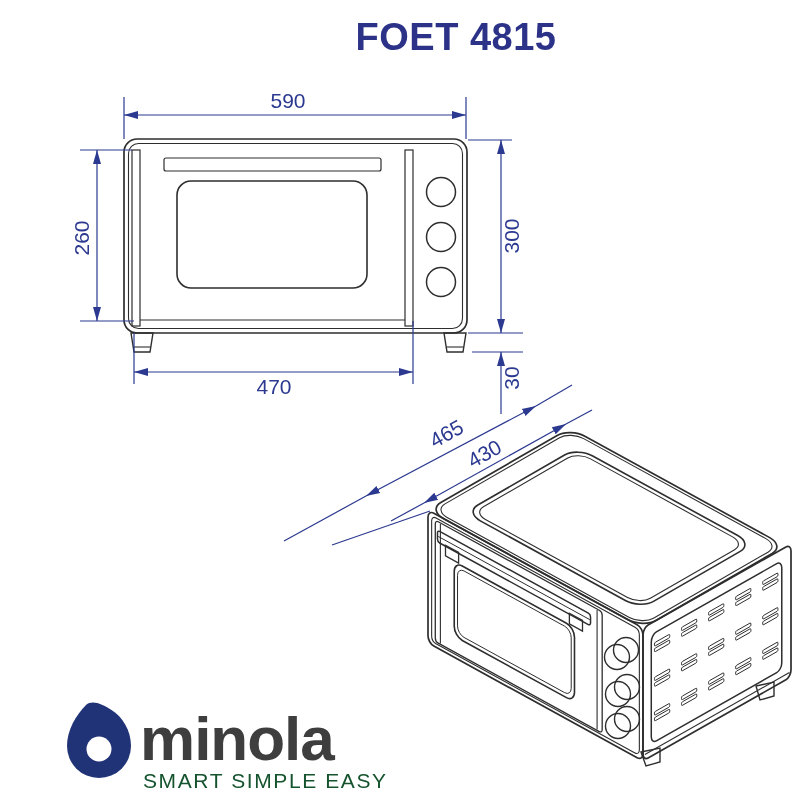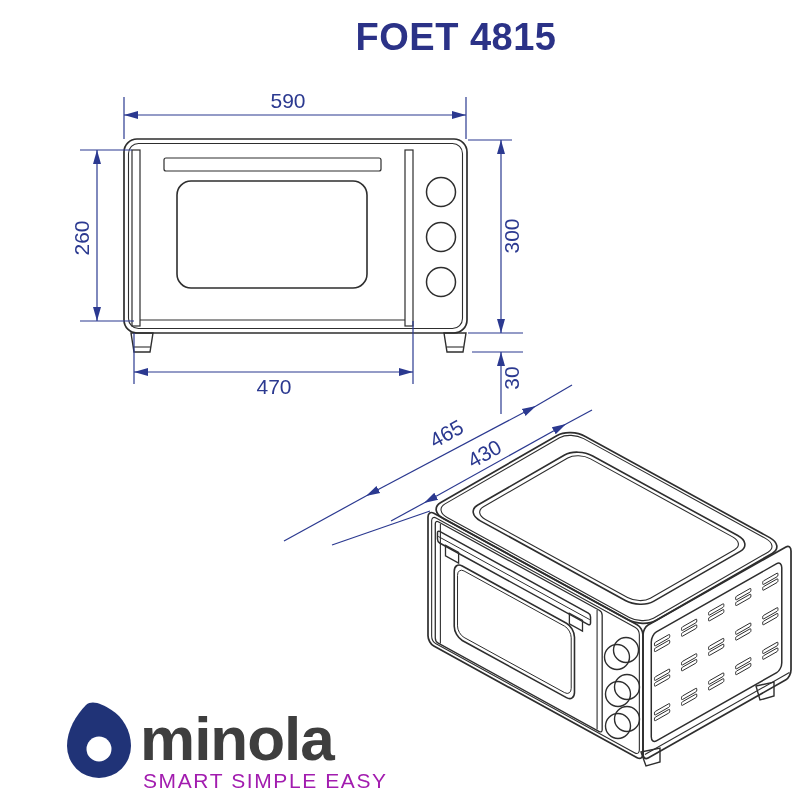--- a/index.html
+++ b/index.html
@@ -4,21 +4,21 @@
 <style>
   html,body{margin:0;padding:0;background:#fff;}
   #canvas{position:relative;width:800px;height:800px;background:#ffffff;overflow:hidden;
           font-family:"Liberation Sans", sans-serif;margin-left:36px;}
   #drawing{position:absolute;left:0;top:0;}
   .title{position:absolute;left:40px;top:16px;width:760px;text-align:center;
          font-size:38px;font-weight:800;color:#2b3287;letter-spacing:0.5px;}
   .wordmark{position:absolute;left:104px;top:708px;font-size:62px;font-weight:700;
             color:#3e3e3e;letter-spacing:-1px;line-height:62px;}
   .tagline{position:absolute;left:107px;top:769px;font-size:21px;font-weight:400;
-           color:#a21caf;letter-spacing:1.6px;}
+           color:#14532d;letter-spacing:1.6px;}
   .dimtext{font-family:"Liberation Sans",sans-serif;font-size:21px;fill:#2b3990;}
   svg .ln{stroke:#2e2e2e;fill:none;}
   svg .dim{stroke:#2b3990;fill:none;stroke-width:1.2;}
 </style>
 </head>
 <body>
 
 <div id="canvas">
 
   <div class="title">FOET 4815</div>

